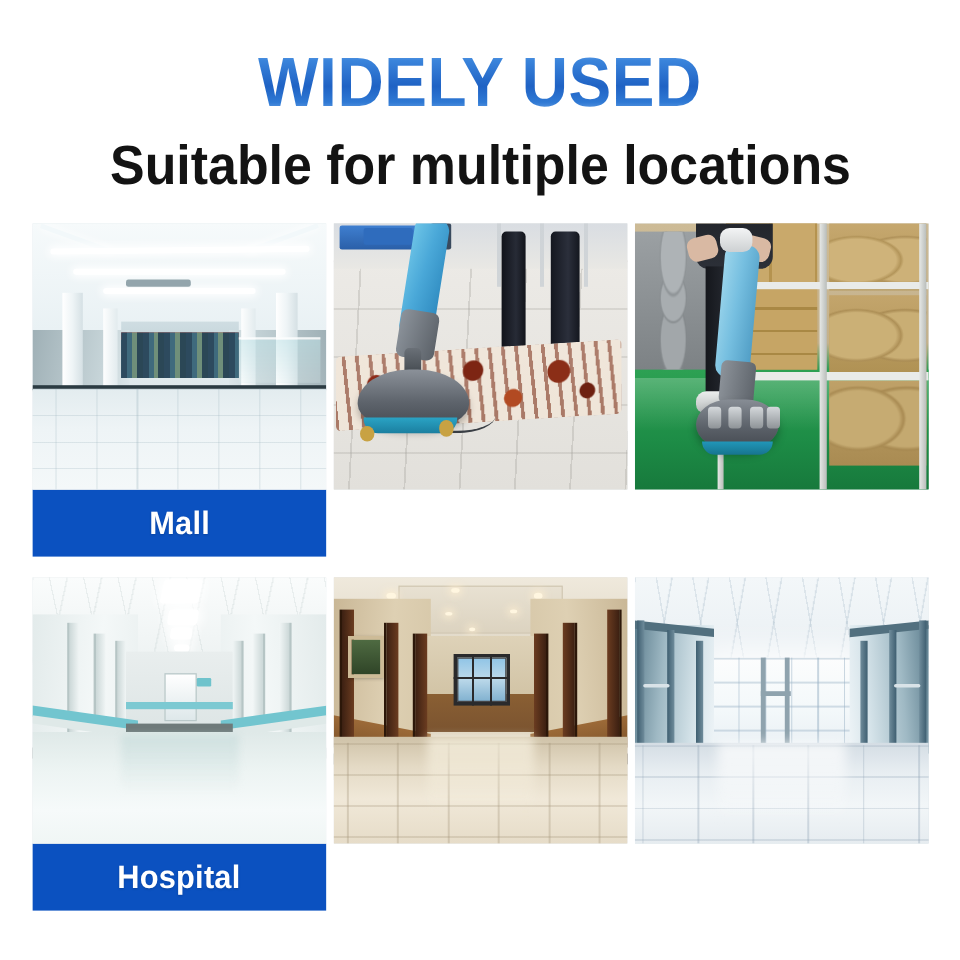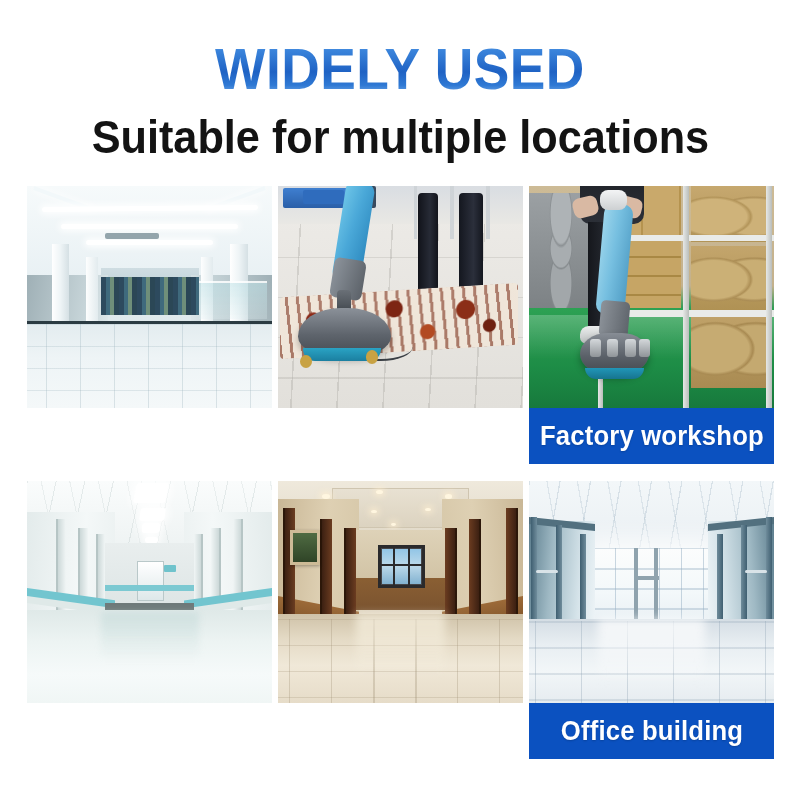--- a/index.html
+++ b/index.html
@@ -432,20 +432,23 @@
         <div class="mall-goods"></div>
         <div class="mall-col mc1"></div>
           <div class="mall-col mc2"></div>
         <div class="mall-col2 mc3"></div>
           <div class="mall-col2 mc4"></div>
         <div class="mall-glass"></div>
         <div class="mall-base"></div>
         <div class="mall-floor"></div>
         <div class="mall-tiles"></div>
       </div>
+      <div class="caption">
+        <span>Mall</span>
+      </div>
     </div>
 
     <div class="card">
       <div class="photo">
         <div class="cant"></div>
         <div class="cant-tiles"></div>
         <div class="cant-top"></div>
         <div class="cant-blue"></div>
           <div class="cant-blue2"></div>
           <div class="cant-chair"></div>
@@ -490,23 +493,20 @@
         <div class="fac-wand"></div>
         <div class="fac-handle"></div>
         <div class="fac-neck"></div>
         <div class="fac-head"></div>
         <div class="fac-brush"></div>
         <div class="fac-bolt fb1"></div>
           <div class="fac-bolt fb2"></div>
         <div class="fac-bolt fb3"></div>
           <div class="fac-bolt fb4"></div>
       </div>
-      <div class="caption">
-        <span>Factory workshop</span>
-      </div>
     </div>
 
     <div class="card">
       <div class="photo">
         <div class="hos"></div>
         <div class="hos-ceil"></div>
         <div class="hos-ceilgrid"></div>
         <div class="hos-light hl1"></div>
           <div class="hos-light hl2"></div>
         <div class="hos-light hl3"></div>
@@ -526,20 +526,23 @@
         <div class="hos-stripeL"></div>
           <div class="hos-stripeR"></div>
         <div class="hos-railL"></div>
           <div class="hos-railR"></div>
         <div class="hos-kickB"></div>
         <div class="hos-kickL"></div>
           <div class="hos-kickR"></div>
         <div class="hos-floor"></div>
         <div class="hos-refl"></div>
       </div>
+      <div class="caption">
+        <span>Hospital</span>
+      </div>
     </div>
 
     <div class="card">
       <div class="photo">
         <div class="hot"></div>
         <div class="hot-ceil"></div>
         <div class="hot-ceilpanel"></div>
         <div class="hot-spot hs1"></div>
           <div class="hot-spot hs2"></div>
           <div class="hot-spot hs3"></div>
@@ -586,19 +589,16 @@
           <div class="off-frameL ofl3"></div>
         <div class="off-frameR ofr1"></div>
           <div class="off-frameR ofr2"></div>
           <div class="off-frameR ofr3"></div>
         <div class="off-handleL"></div>
           <div class="off-handleR"></div>
         <div class="off-floor"></div>
         <div class="off-tiles"></div>
         <div class="off-refl"></div>
       </div>
-      <div class="caption">
-        <span>Office building</span>
-      </div>
     </div>
 
   </div>
 </div>
 
 </body></html>

